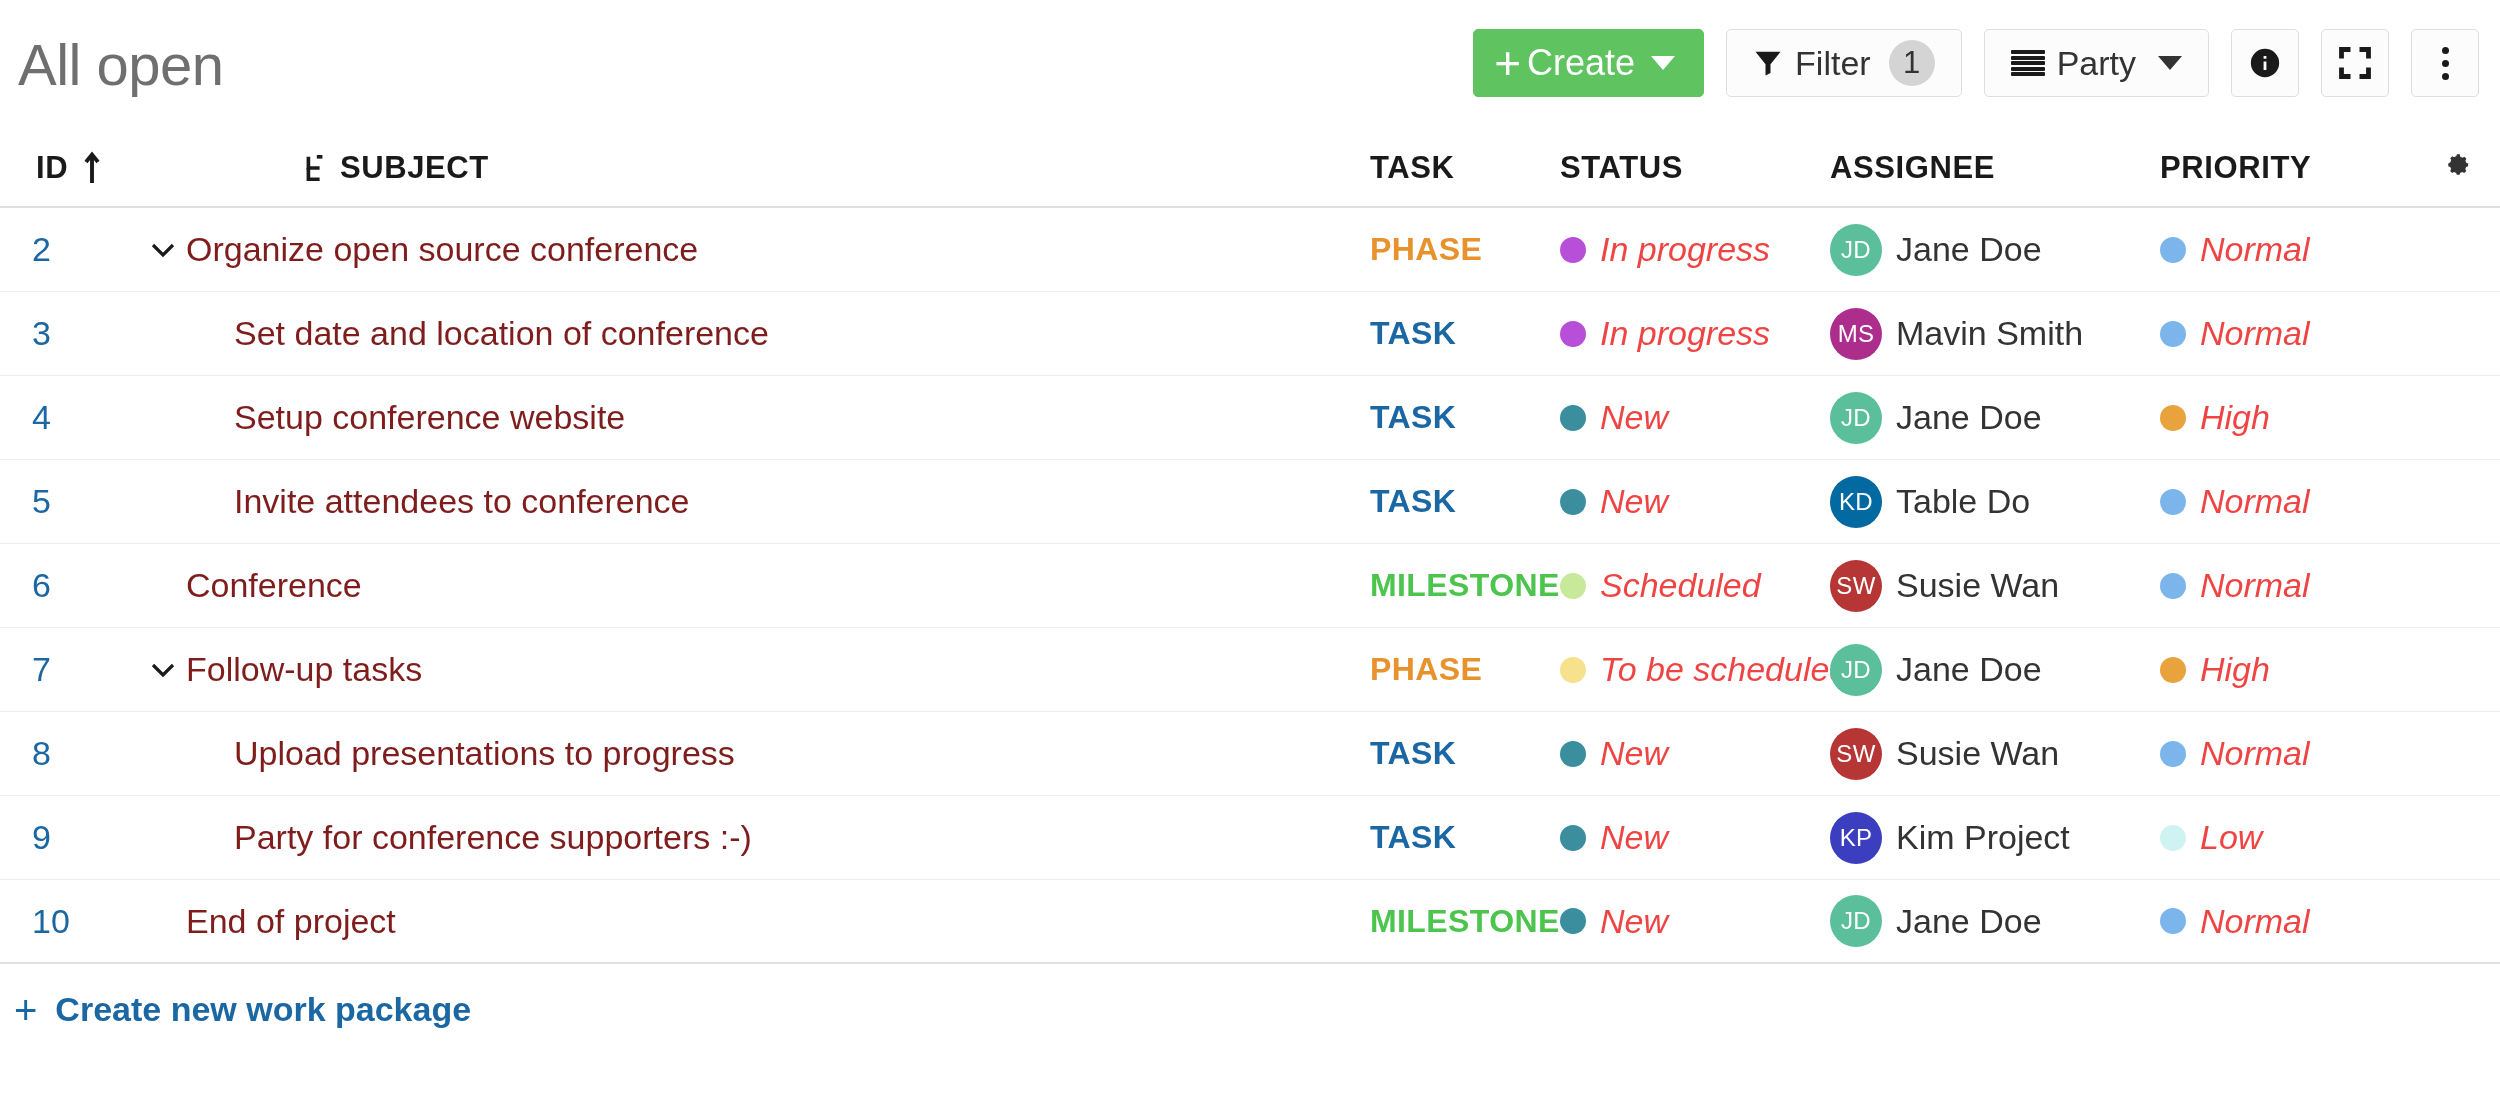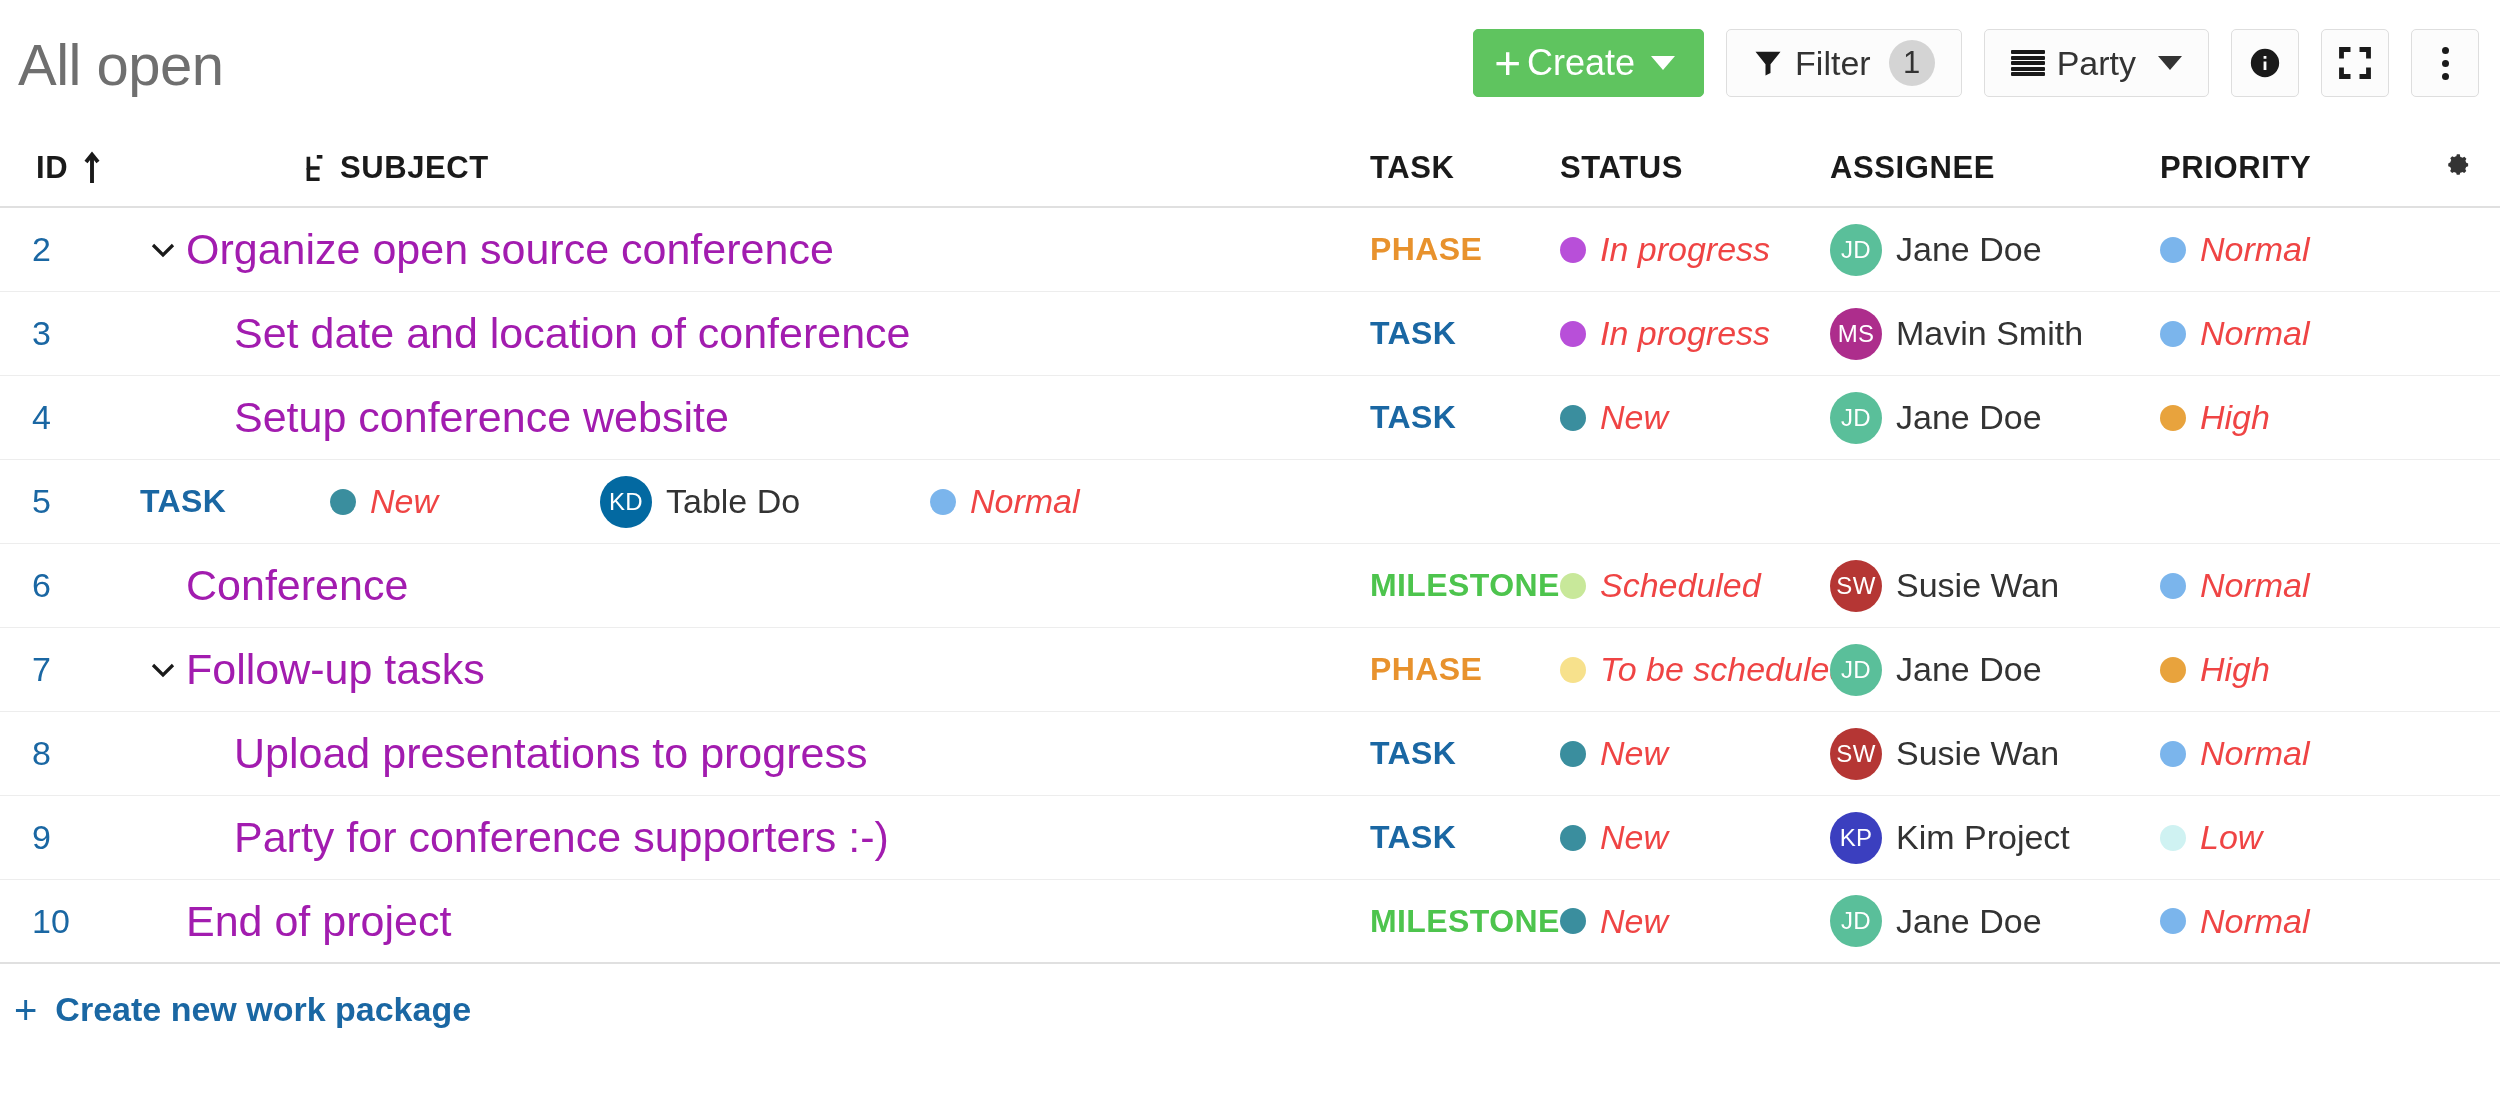--- a/index.html
+++ b/index.html
@@ -130,21 +130,21 @@
   .hier-icon { width: 24px; height: 28px; stroke:#1A1A1A; fill:none; stroke-width:2.6; }
   .gear-icon { width: 30px; height: 30px; fill: #333; }
 
   .chev {
     width: 46px; flex: 0 0 46px;
     display: flex; align-items: center; justify-content: center;
     cursor: pointer;
   }
   .chev svg { width: 26px; height: 18px; stroke:#1A1A1A; fill:none; stroke-width:3.2; }
   .chev.empty { cursor: default; }
-  .subject-text { color: #a21caf; font-size: 43px; }
+  .subject-text { color: #7f1d1d; font-size: 34px; }
   .indent-0 { padding-left: 0px; }
   .indent-1 { padding-left: 48px; }
 
   .type {
     font-size: 32px;
     font-weight: 700;
     letter-spacing: 0.4px;
   }
   .dot { width: 26px; height: 26px; border-radius: 50%; flex: 0 0 26px; display:block; }
   .avatar {
@@ -343,20 +343,24 @@
           <div class="c-priority">
             <span class="dot" style="background: rgb(232, 163, 61);"></span>
             <span class="label-text">High</span>
           </div>
           <div class="c-gear"></div>
         </div>
         <div class="row">
           <div class="c-id">
             <span class="id-link">5</span>
           </div>
+          <div class="c-subject indent-1">
+            <span class="chev empty"></span>
+            <span class="subject-text">Invite attendees to conference</span>
+          </div>
           <div class="c-type">
             <span class="type" style="color: rgb(26, 103, 163);">TASK</span>
           </div>
           <div class="c-status">
             <span class="dot" style="background: rgb(58, 142, 158);"></span>
             <span class="label-text">New</span>
           </div>
           <div class="c-assignee">
             <span class="avatar" style="background: #0369a1;">KD</span>
             <span class="assignee-name">Table Do</span>

